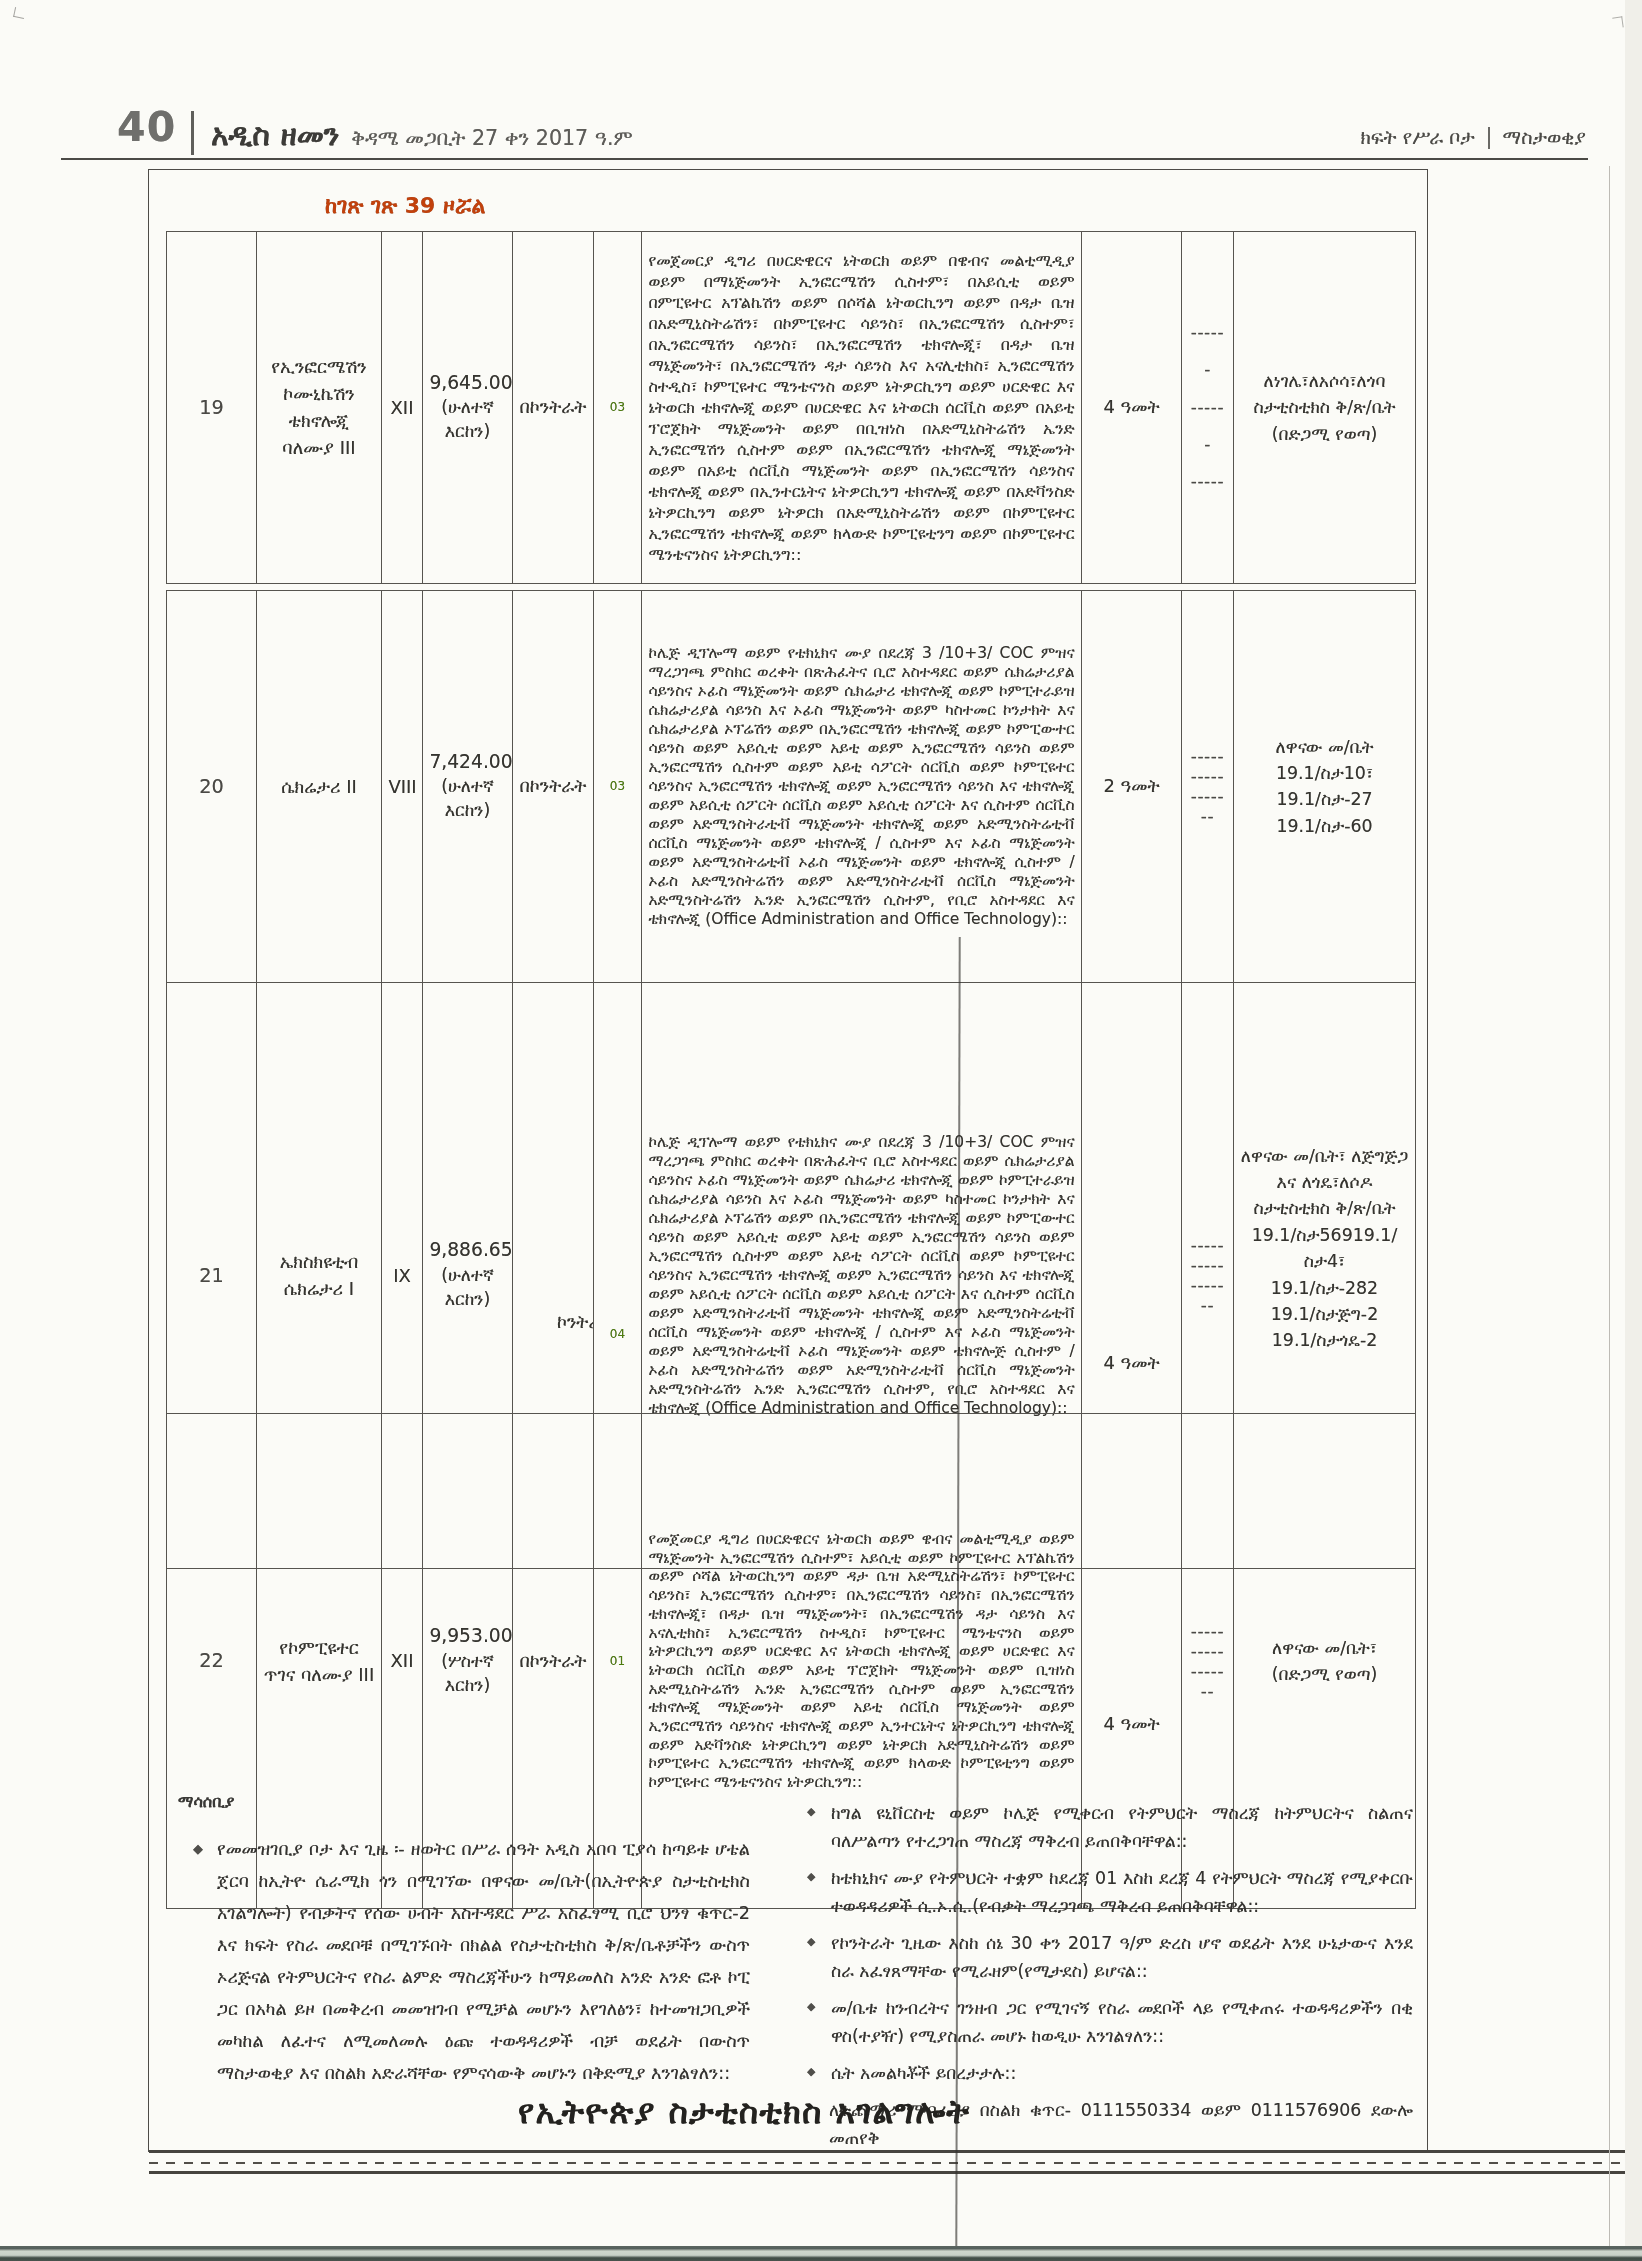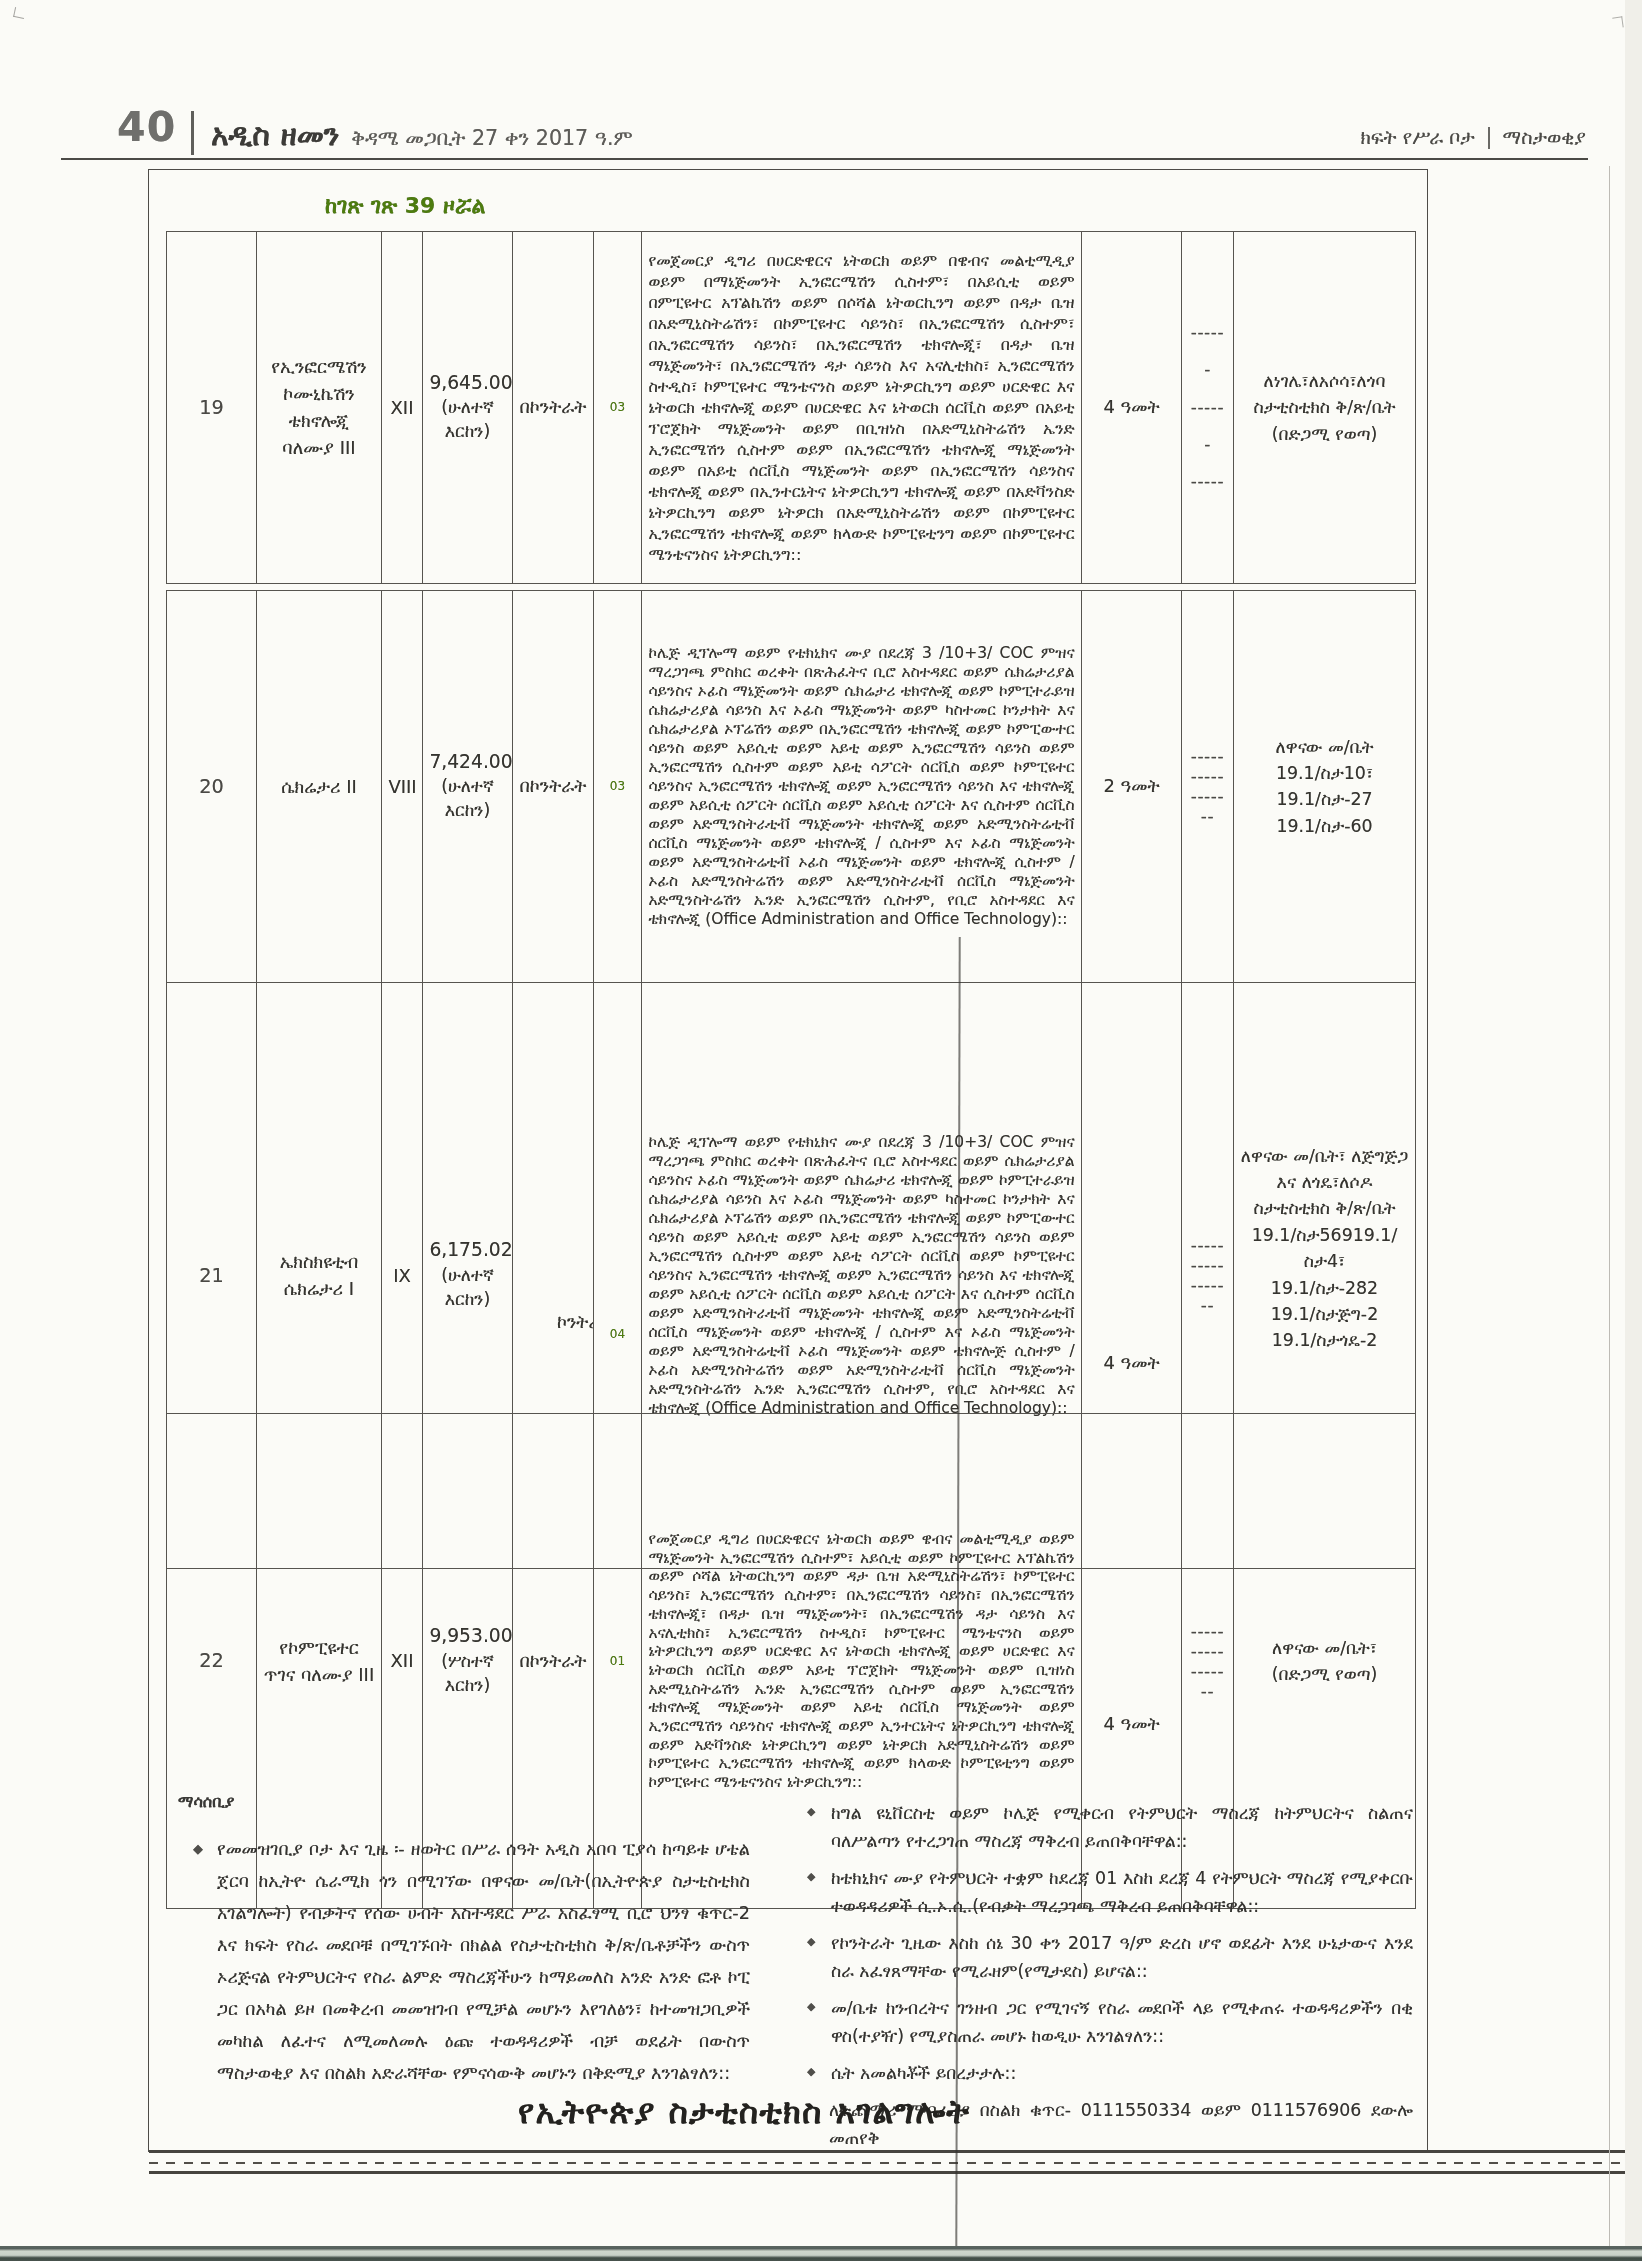--- a/index.html
+++ b/index.html
@@ -17,21 +17,21 @@
   #mast-divider{left:191px;top:111px;width:3.2px;height:44px;background:#5f5f5b;}
   #masthead{left:211px;top:117px;display:flex;align-items:baseline;gap:11.6px;white-space:nowrap;}
   #masthead .brand{font-size:30px;font-weight:bold;color:#3c3b38;}
   #masthead .issue{font-size:20.6px;color:#5d5c58;}
   #header-right{left:1069px;top:126px;width:517px;display:flex;justify-content:flex-end;align-items:center;gap:13px;font-size:19.3px;color:#4c4b47;white-space:nowrap;}
   #header-right .vdiv{width:1.9px;height:22px;background:#6a6965;}
   #rule1{left:61px;top:158px;width:1527px;height:1.9px;background:#4b4a46;}
 
   
   #frame{left:148px;top:169px;width:1278px;height:1982px;border:1.9px solid #4e4c48;border-bottom:none;}
-  #continued-note{left:325px;top:193px;font-size:22px;font-weight:bold;color:#4d7c0f;}
+  #continued-note{left:325px;top:193px;font-size:22px;font-weight:bold;color:#c2410c;}
 
   
   table{border-collapse:collapse;table-layout:fixed;width:1250px;background:transparent;}
   td{border:1.6px solid #56544f;vertical-align:middle;text-align:center;padding:3.9px 6.4px;overflow:hidden;color:#35342f;}
   #t1{left:166px;top:231px;}
   #t2{left:166px;top:590px;}
   #t3{left:166px;top:1413px;}
   #t1 td{height:343px;}
   #t2 tr.r20 td{height:383px;}
   #t2 tr.r21 td{height:401px;}
@@ -168,21 +168,21 @@
     <td class="c-loc">ለዋናው መ/ቤት
 19.1/ስታ10፣
 19.1/ስታ-27
 19.1/ስታ-60</td>
   </tr>
   <tr class="r21">
     <td class="c-no">21</td>
     <td class="c-pos">ኤክስክዩቲብ ሴክሬታሪ I</td>
     <td class="c-grade">IX</td>
     <td class="c-salary">
-      <div class="sal">6,175.02</div>
+      <div class="sal">9,886.65</div>
       <div class="sal-note">(ሁለተኛ እርከን)</div>
     </td>
     <td class="c-type">ኮንትራት</td>
     <td class="c-count">04</td>
     <td class="c-desc">ኮሌጅ ዲፕሎማ ወይም የቴክኒክና ሙያ በደረጃ 3 /10+3/ COC ምዝና ማረጋገጫ ምስክር ወረቀት በጽሕፈትና ቢሮ አስተዳደር ወይም ሴክሬታሪያል ሳይንስና ኦፊስ ማኔጅመንት ወይም ሴክሬታሪ ቴክኖሎጂ ወይም ኮምፒተራይዝ ሴክሬታሪያል ሳይንስ እና ኦፊስ ማኔጅመንት ወይም ካስተመር ኮንታክት እና ሴክሬታሪያል ኦፕሬሽን ወይም በኢንፎርሜሽን ቴክኖሎጂ ወይም ኮምፒውተር ሳይንስ ወይም አይሲቲ ወይም አይቲ ወይም ኢንፎርሜሽን ሳይንስ ወይም ኢንፎርሜሽን ሲስተም ወይም አይቲ ሳፖርት ሰርቪስ ወይም ኮምፒዩተር ሳይንስና ኢንፎርሜሽን ቴክኖሎጂ ወይም ኢንፎርሜሽን ሳይንስ እና ቴክኖሎጂ ወይም አይሲቲ ሰፖርት ሰርቪስ ወይም አይሲቲ ሰፖርት እና ሲስተም ሰርቪስ ወይም አድሚንስትራቲቭ ማኔጅመንት ቴክኖሎጂ ወይም አድሚንስትሬቲቭ ሰርቪስ ማኔጅመንት ወይም ቴክኖሎጂ / ሲስተም እና ኦፊስ ማኔጅመንት ወይም አድሚንስትሬቲቭ ኦፊስ ማኔጅመንት ወይም ቴክኖሎጅ ሲስተም /ኦፊስ አድሚንስትሬሽን ወይም አድሚንስትራቲቭ ሰርቪስ ማኔጅመንት አድሚንስትሬሽን ኤንድ ኢንፎርሜሽን ሲስተም, የቢሮ አስተዳደር እና ቴክኖሎጂ (Office Administration and Office Technology)::</td>
     <td class="c-exp">4 ዓመት</td>
     <td class="c-dash">-----------------</td>
     <td class="c-loc">ለዋናው መ/ቤት፣ ለጅግጅጋ እና ለጎዴ፣ለሶዶ ስታቲስቲክስ ቅ/ጽ/ቤት
 19.1/ስታ56919.1/ስታ4፣
 19.1/ስታ-282

